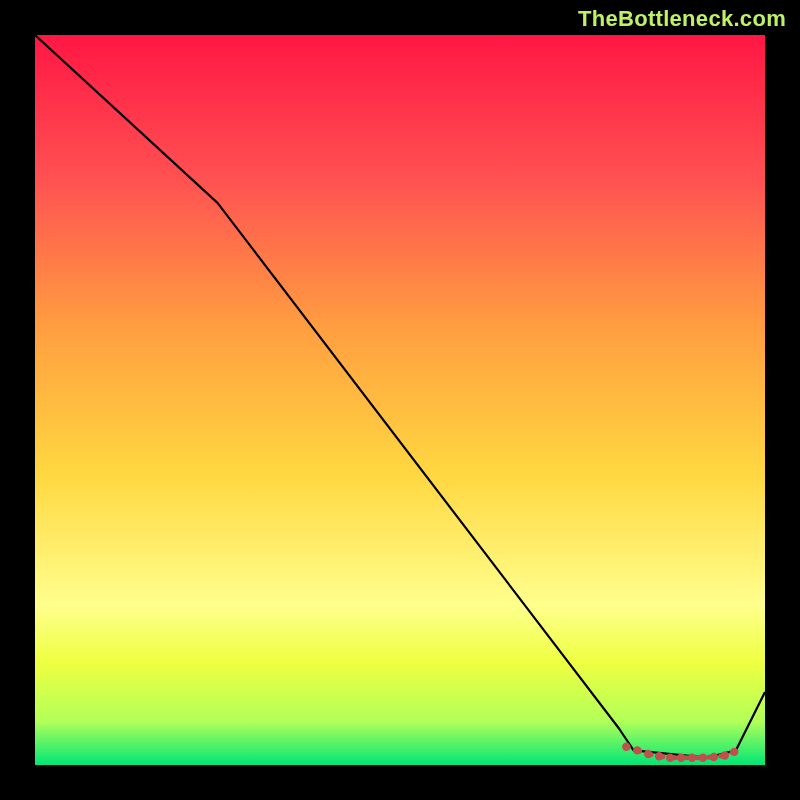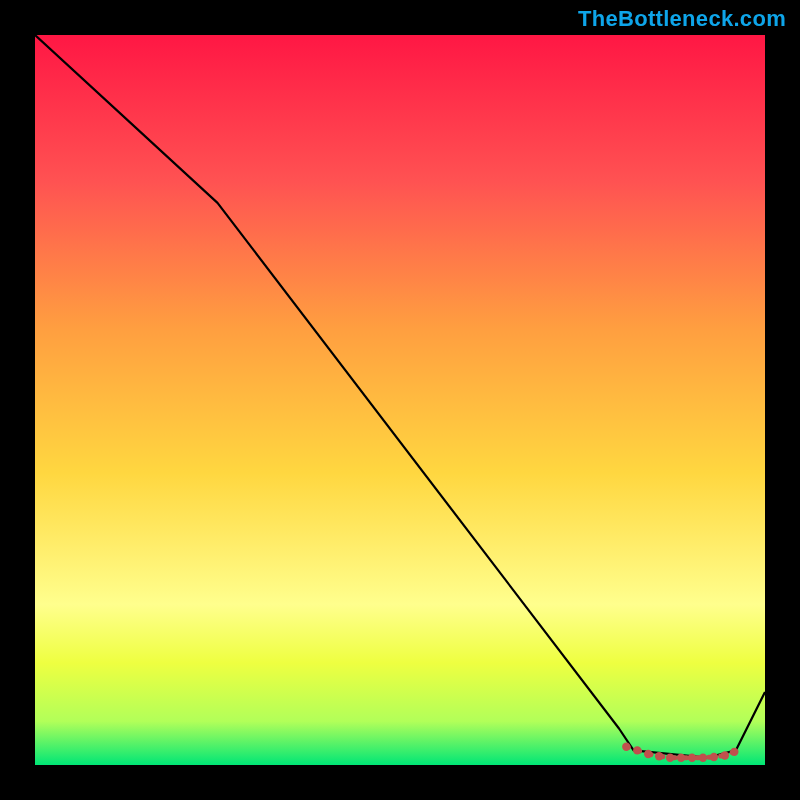--- a/index.html
+++ b/index.html
@@ -14,21 +14,21 @@
   .stage {
     position: relative;
     width: 800px;
     height: 800px;
     background: #000;
   }
   .watermark {
     position: absolute;
     top: 6px;
     right: 14px;
-    color: #0ea5e9;
+    color: #bef264;
     font-size: 22px;
     font-weight: 600;
     letter-spacing: 0.3px;
     pointer-events: none;
   }
   .plot-area {
     position: absolute;
     left: 35px;
     top: 35px;
     width: 730px;

